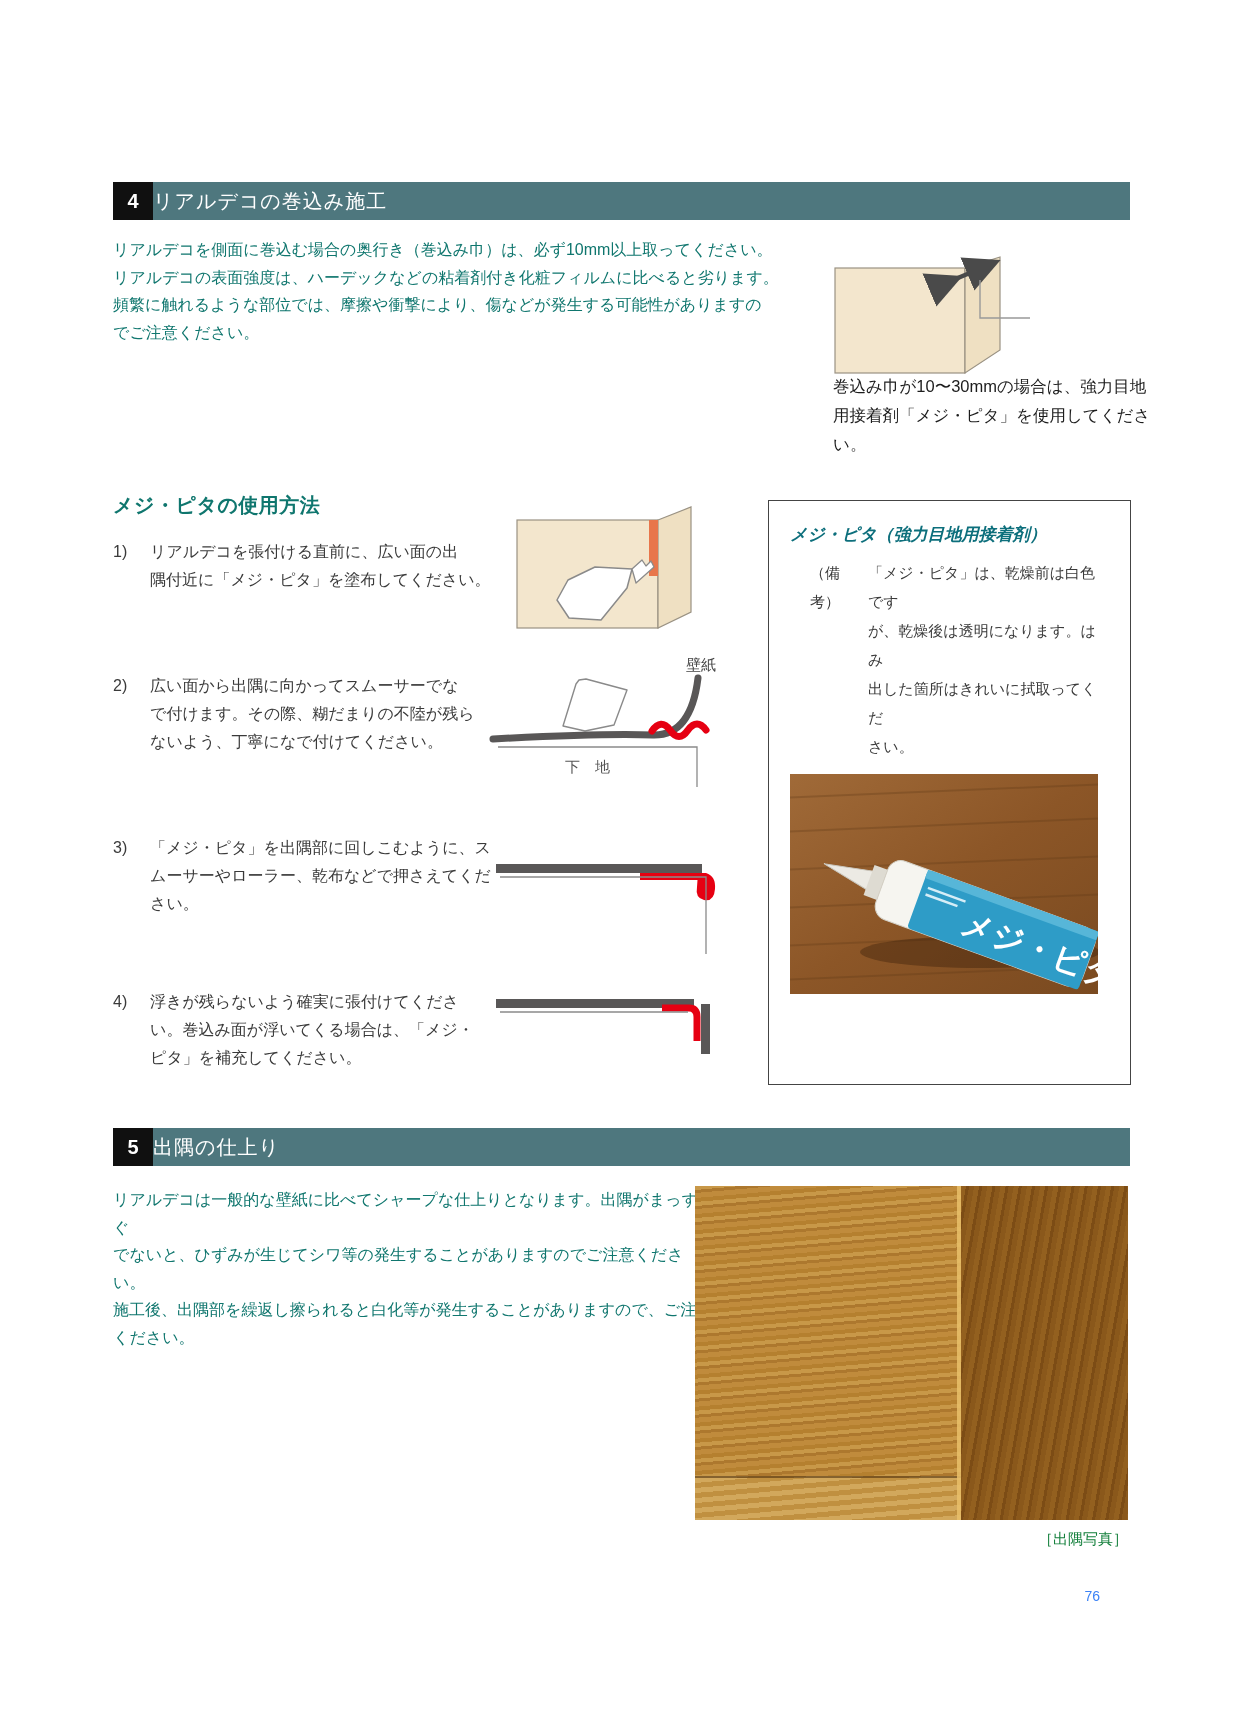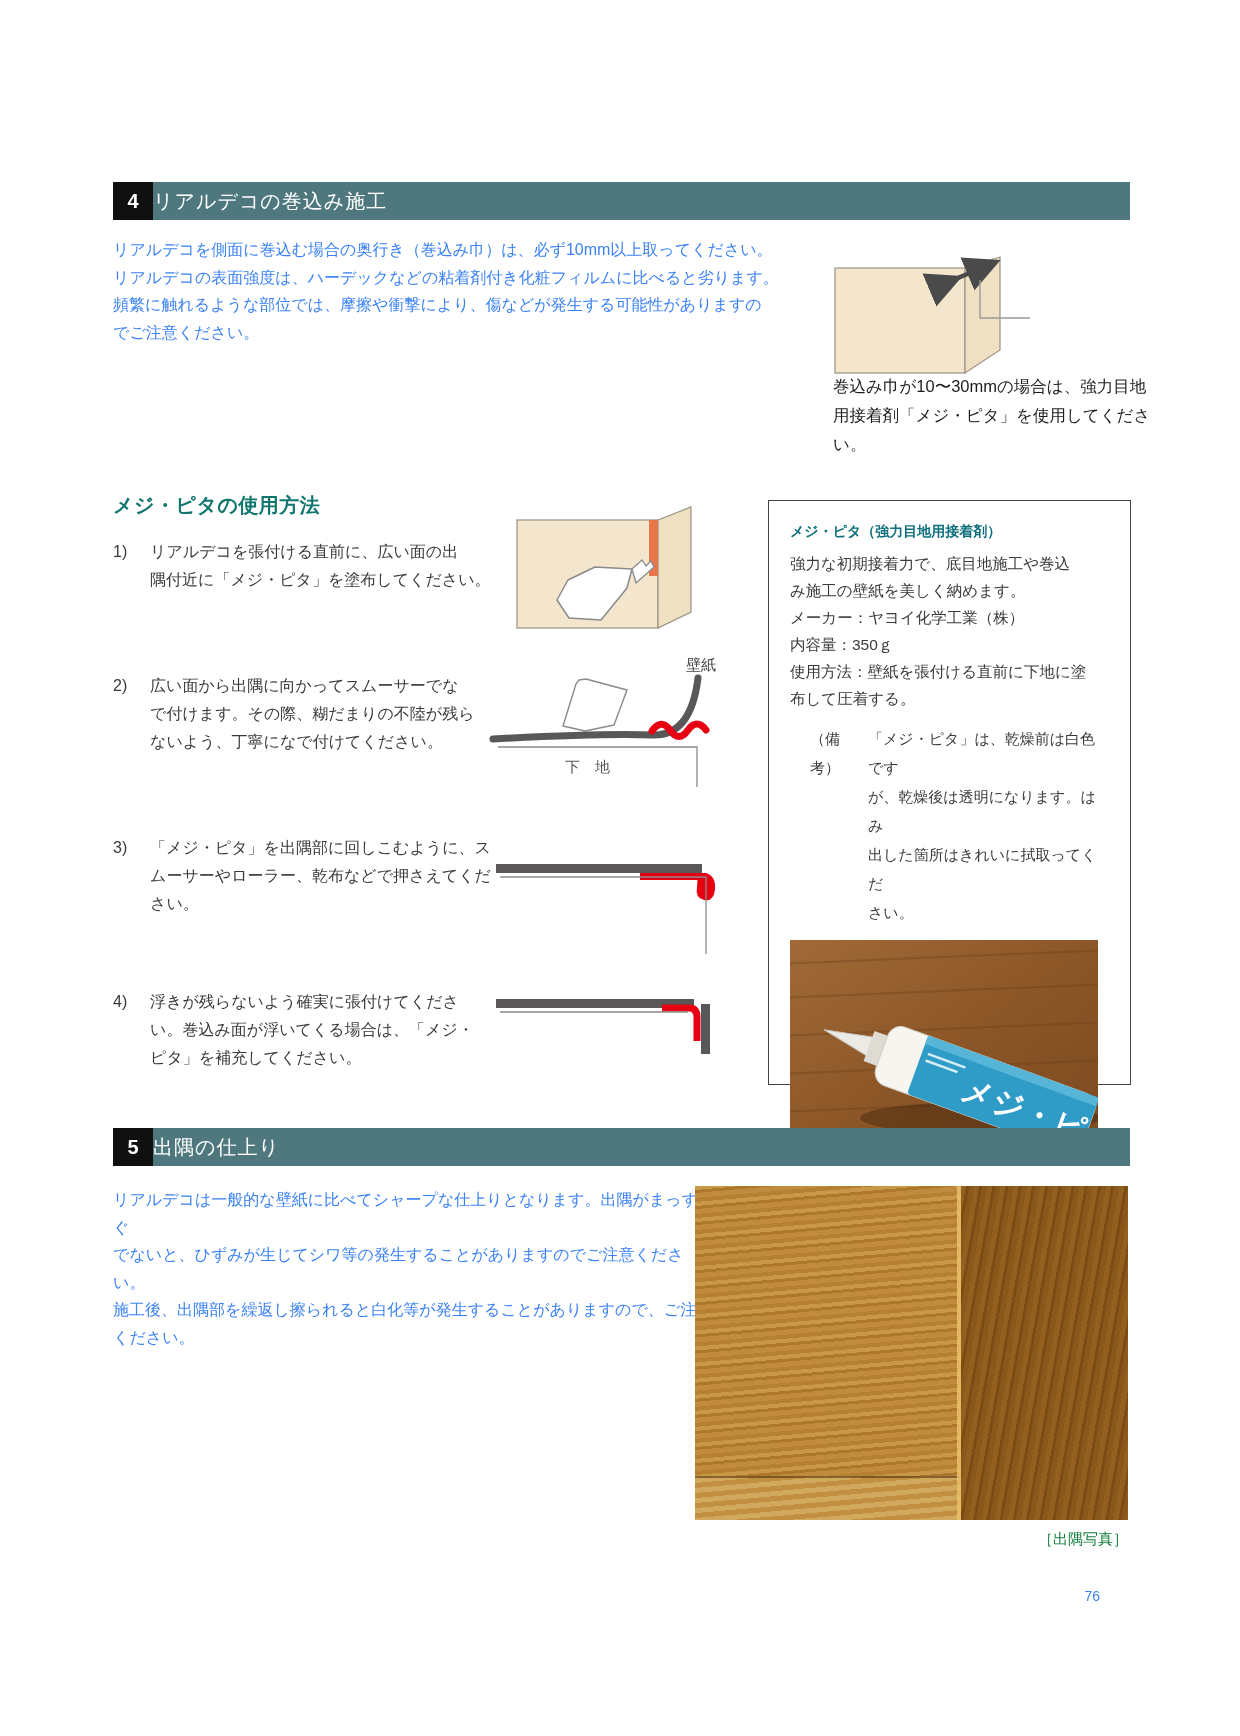--- a/index.html
+++ b/index.html
@@ -6,31 +6,31 @@
   .page{position:relative;width:1240px;height:1736px;background:#ffffff;overflow:hidden;
         font-family:"Liberation Sans","DejaVu Sans",sans-serif;color:#3a3a3a;}
   .abs{position:absolute;}
   
   .sec-header{display:flex;height:38px;}
   .sec-num{width:40px;background:#101010;color:#fff;font-size:20px;font-weight:bold;
            display:flex;align-items:center;justify-content:center;}
   .sec-bar{flex:1;background:#4e777e;color:#fff;font-size:20px;line-height:38px;
            padding-left:0;letter-spacing:1px;}
   
-  .body-text{font-size:16px;line-height:27.5px;color:#3b82f6;white-space:pre-line;}
+  .body-text{font-size:16px;line-height:27.5px;color:#0f766e;white-space:pre-line;}
   .caption-a{font-size:16.5px;line-height:29px;color:#1c1c1c;white-space:pre-line;}
   .callout{border:1px solid #999;display:flex;align-items:center;justify-content:center;
            text-align:center;font-size:16px;line-height:27px;color:#4a4a4a;white-space:pre-line;background:#fff;}
   .usage-heading{font-size:20px;font-weight:bold;color:#0f766e;letter-spacing:.5px;}
   .step{display:flex;font-size:16px;line-height:28px;color:#3a3a3a;width:392px;}
   .step .n{width:37px;flex:none;}
   .step .t{white-space:pre-line;flex:1;}
   
   .infobox{border:1px solid #444;background:#fff;box-sizing:border-box;padding:22px 21px 0 21px;}
-  .infobox-title{font-size:14px;font-weight:bold;color:#0d6f7c;margin-bottom:9px;}
+  .infobox-title{font-size:17px;font-weight:bold;color:#0d6f7c;margin-bottom:9px;font-style:italic;}
   .infobox-body{font-size:15.5px;line-height:27px;color:#3a3a3a;white-space:pre-line;}
   .remark{display:flex;margin-top:12px;font-size:15px;line-height:29px;color:#3a3a3a;margin-left:20px;}
   .remark .lbl{width:58px;flex:none;}
   .remark .txt{white-space:pre-line;flex:1;}
   .prod-photo{margin-top:13px;}
   
   .photoB{width:433px;height:334px;overflow:hidden;}
   .photoB .face-l{position:absolute;left:0;top:0;width:266px;height:334px;
      background:repeating-linear-gradient(175deg,#c89848 0 4px,#ad782e 4px 7px,#c08b3c 7px 12px,#b5802f 12px 16px);}
   .photoB .face-r{position:absolute;left:266px;top:0;width:167px;height:334px;
@@ -124,26 +124,20 @@
 
   <svg class="abs" style="left:490px;top:983px;" width="230" height="80" viewBox="0 0 230 80">
     <rect x="6" y="16" width="198" height="9" fill="#595757"></rect>
     <rect x="211" y="21" width="9" height="50" fill="#595757"></rect>
     <path d="M 172,25 H 199 Q 207,25 207,34 V 58" fill="none" stroke="#e60012" stroke-width="7"></path>
     <path d="M 10,29 H 198" fill="none" stroke="#8a8a8a" stroke-width="1.3"></path>
   </svg>
 
   <div class="abs infobox" style="left:768px;top:500px;width:363px;height:585px;">
     <div class="infobox-title">メジ・ピタ（強力目地用接着剤）</div>
-    <div class="infobox-body">強力な初期接着力で、底目地施工や巻込
-み施工の壁紙を美しく納めます。
-メーカー：ヤヨイ化学工業（株）
-内容量：350ｇ
-使用方法：壁紙を張付ける直前に下地に塗
-布して圧着する。</div>
     <div class="remark">
       <span class="lbl">（備考）</span>
       <span class="txt">「メジ・ピタ」は、乾燥前は白色です
 が、乾燥後は透明になります。はみ
 出した箇所はきれいに拭取ってくだ
 さい。</span>
     </div>
     <svg class="prod-photo" width="308" height="220" viewBox="0 0 308 220">
       <defs>
         <linearGradient id="wood1" x1="0" y1="0" x2="1" y2="1">

